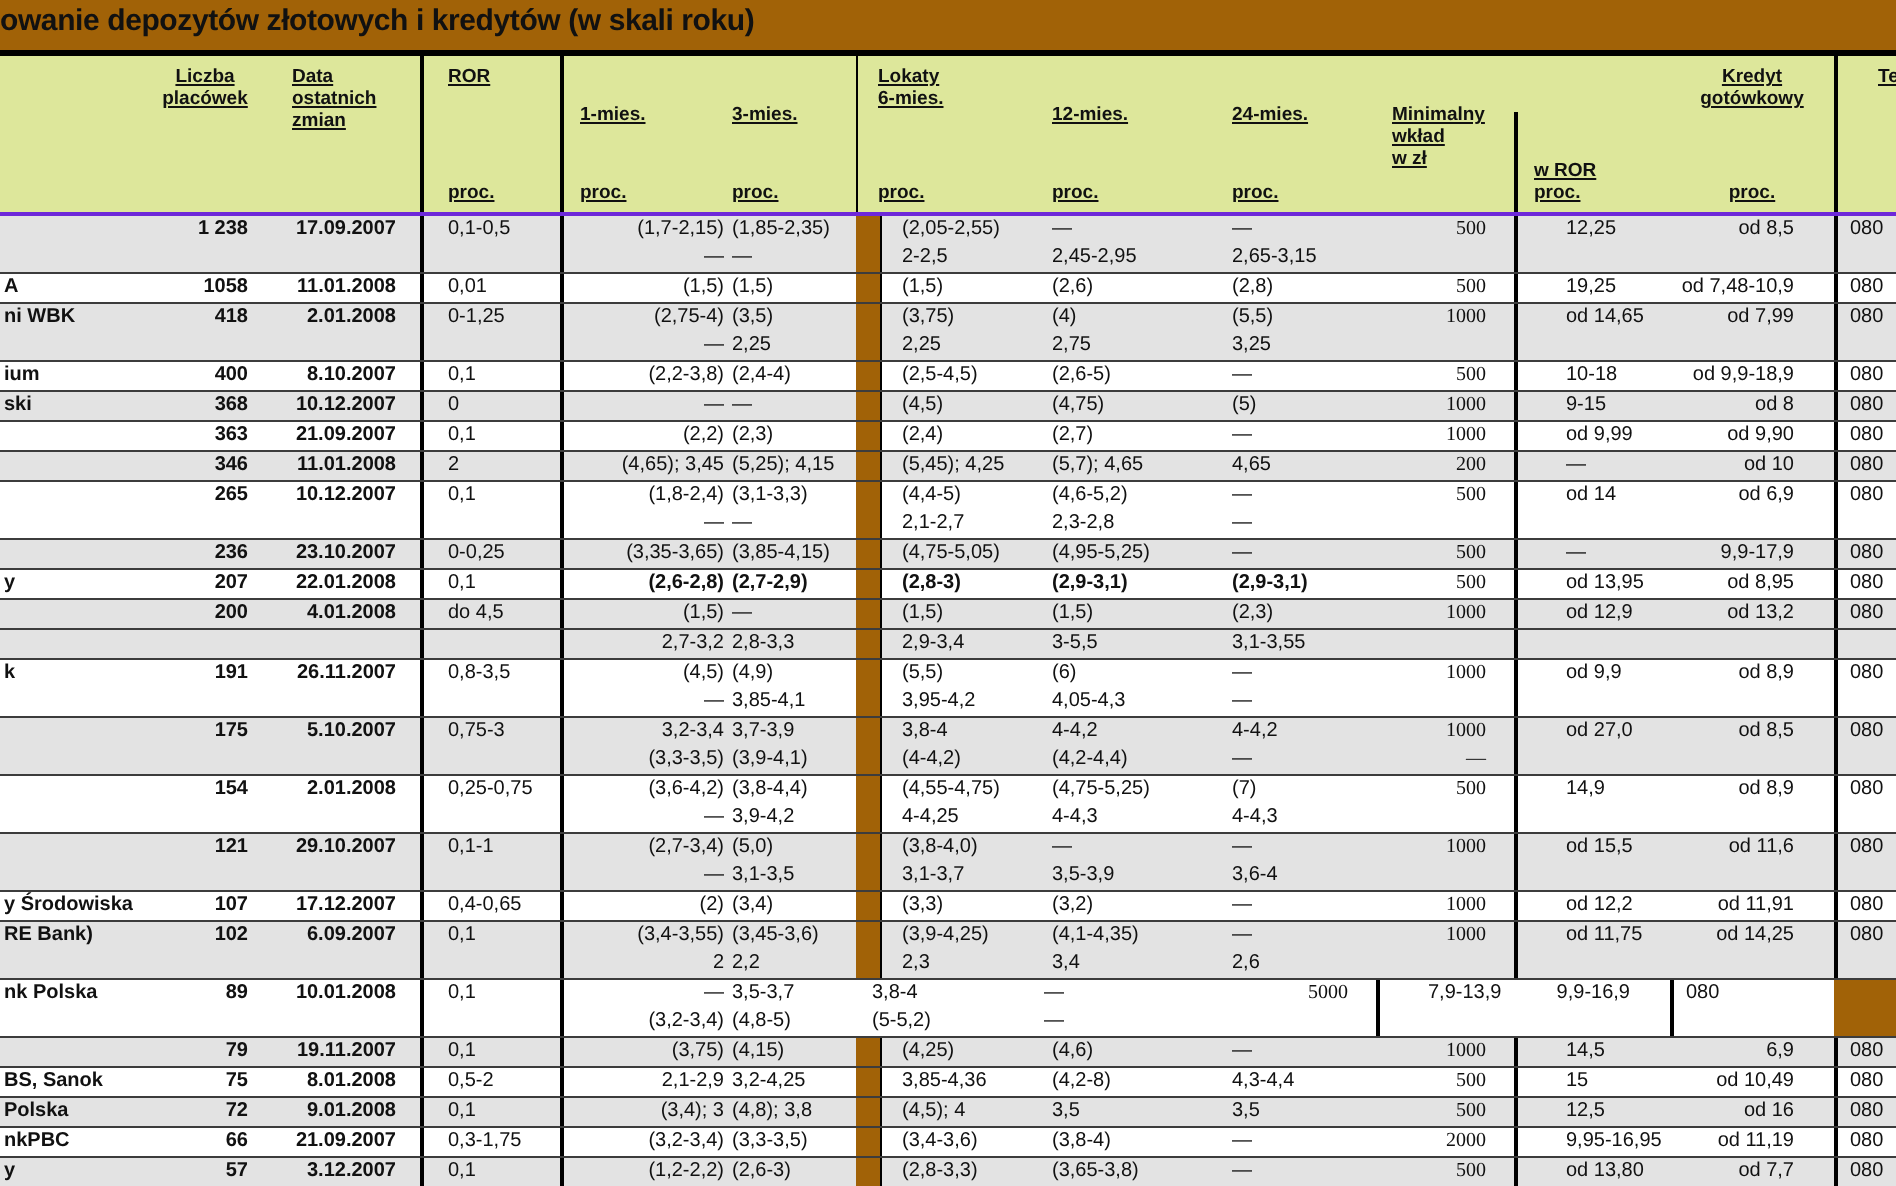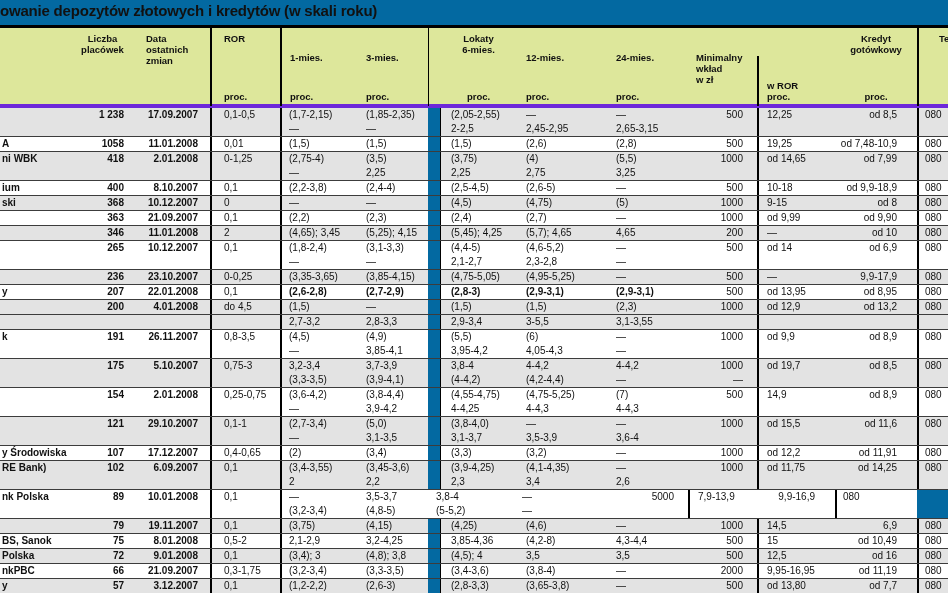--- a/index.html
+++ b/index.html
@@ -1,34 +1,34 @@
 <!DOCTYPE html>
 <html style="--header-bg: #dde79b;"><head>
 <meta charset="utf-8">
 <style>
   * { margin:0; padding:0; box-sizing:border-box; }
   html,body { background:#fff; }
   .page {
     position:relative; width:948px; height:593px; overflow:hidden;
-    background:#0369a1; font-family:"Liberation Sans", sans-serif; color:#111;
+    background:#a16207; font-family:"Liberation Sans", sans-serif; color:#111;
   }
   .title {
     position:absolute; left:0; top:2px; font-size:15px; font-weight:700;
     letter-spacing:-0.2px; white-space:nowrap;
   }
   .table { position:absolute; left:0; top:25px; width:948px; border-top:3px solid #000; }
   .grid-row {
     display:grid;
     grid-template-columns:75px 55px 80px 70px 82px 66px 90px 94px 76px 69px 78px 82px 31px;
     width:948px;
   }
   
   .thead {
     background:var(--header-bg,#dde79b);
-    height:80px; border-bottom:4px solid #6d28d9;
+    height:80px; border-bottom:2px solid #6d28d9;text-decoration:underline;
   }
   .th {
     font-size:9.5px; font-weight:700; padding-top:5px;
     display:flex; flex-direction:column; justify-content:space-between;
     line-height:11px;
   }
   .th .top { display:block; }
   .th .proc { padding-bottom:4px; }
   .th-center { text-align:center; }
   .mid { padding-top:19px; }
@@ -36,27 +36,27 @@
   .row { border-top:1px solid #3c3c3c; }
   .row:first-child { border-top:none; }
   .row.shade .cell { background:#e3e3e3; }
   .cell { font-size:10px; background:#fff; overflow:hidden; }
   .ln { height:14px; line-height:14px; white-space:nowrap; }
   
   .c-name   { padding-left:2px;  font-weight:700; }
   .c-branches{ text-align:right; padding-right:6px; font-weight:700; }
   .c-date   { text-align:right; padding-right:12px; font-weight:700; }
   .c-ror    { padding-left:12px; }
-  .c-m1     { padding-left:7px; }
+  .c-m1     { padding-left:25px;text-align:right; }
   .c-m3     { padding-left:4px; }
   .c-m6     { padding-left:10px;margin-left:12px; }
   .c-m12    { padding-left:8px; }
   .c-m24    { padding-left:4px; }
-  .c-min    { text-align:right; padding-right:14px; }
-  .c-wror   { padding-left:8px; }
+  .c-min    { text-align:right; padding-right:14px;font-family:Liberation Serif, serif; }
+  .c-wror   { padding-left:24px; }
   .c-cash   { text-align:right; padding-right:20px; }
   .c-tel    { padding-left:6px; }
   
   .v1 { border-left:2px solid #000; }
   .v2 { border-left:1px solid #000; }
   .boldrow .c-date, .boldrow .c-m1, .boldrow .c-m3, .boldrow .c-m6,
   .boldrow .c-m12, .boldrow .c-m24 { font-weight:700; }
 </style>
 </head>
 <body>
@@ -81,21 +81,21 @@
         <span class="proc">proc.</span>
       </div>
       <div class="th v1" style="padding-left:8px;">
         <span class="top mid">1-mies.</span>
         <span class="proc">proc.</span>
       </div>
       <div class="th" style="padding-left:4px;">
         <span class="top mid">3-mies.</span>
         <span class="proc">proc.</span>
       </div>
-      <div class="th v2" style="padding-left:10px;text-align:center;">
+      <div class="th v2" style="padding-left:10px;">
         <span class="top"><span>Lokaty</span><br>
         <span>6-mies.</span></span>
         <span class="proc">proc.</span>
       </div>
       <div class="th" style="padding-left:8px;">
         <span class="top mid">12-mies.</span>
         <span class="proc">proc.</span>
       </div>
       <div class="th" style="padding-left:4px;">
         <span class="top mid">24-mies.</span>
@@ -705,21 +705,21 @@
           </div>
           <div class="cell c-m24">
             <div class="ln">4-4,2</div>
             <div class="ln">—</div>
           </div>
           <div class="cell c-min">
             <div class="ln">1000</div>
             <div class="ln">—</div>
           </div>
           <div class="cell c-wror v1">
-            <div class="ln">od 19,7</div>
+            <div class="ln">od 27,0</div>
           </div>
           <div class="cell c-cash">
             <div class="ln">od 8,5</div>
           </div>
           <div class="cell c-tel v1">
             <div class="ln">080</div>
           </div>
         </div>
         <div class="grid-row row">
           <div class="cell c-name">

